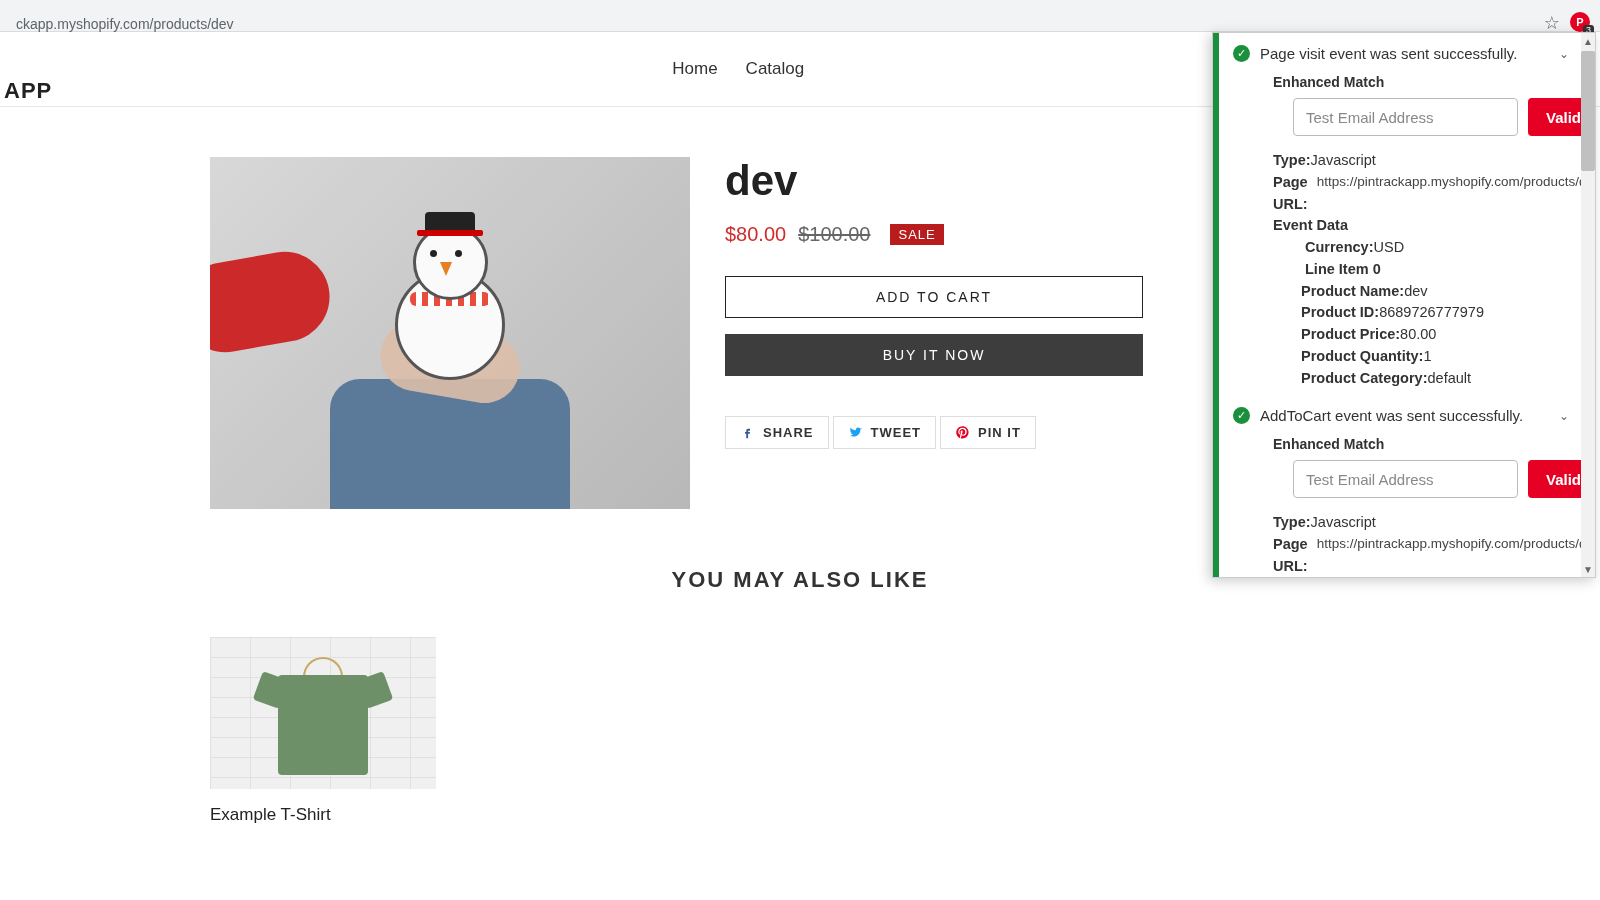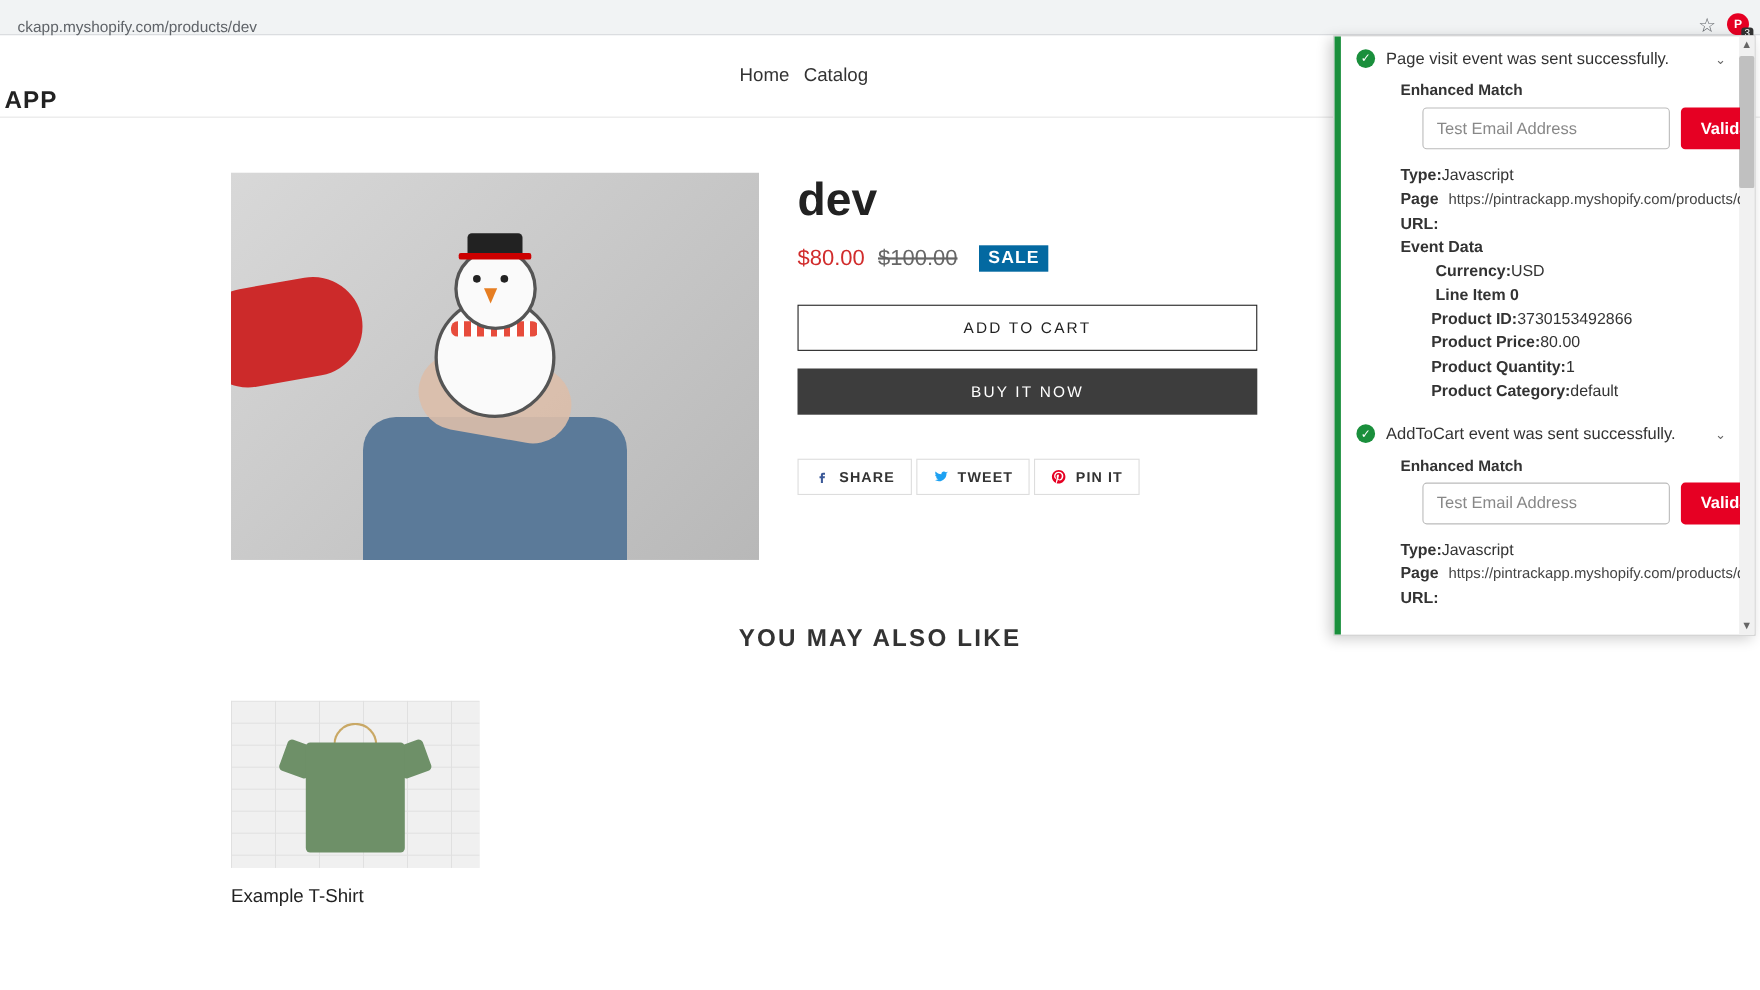--- a/index.html
+++ b/index.html
@@ -10,21 +10,21 @@
   .url-bar { flex: 1; color: #5f6368; font-size: 14px; padding: 4px 8px; }
   .chrome-right { display: flex; align-items: center; gap: 10px; }
   .star-icon { font-size: 18px; color: #5f6368; cursor: pointer; }
   .ext-badge { position: relative; width: 22px; height: 22px; }
   .ext-circle { width: 20px; height: 20px; background: #e60023; border-radius: 50%; display:flex; align-items:center; justify-content:center; color:#fff; font-size:11px; font-weight:bold; }
   .ext-count { position:absolute; bottom:-2px; right:-2px; background:#333; color:#fff; font-size:9px; border-radius:3px; padding:0 3px; line-height:11px; }
 
   
   .site-header { height: 75px; border-bottom: 1px solid #e6e6e6; display: flex; align-items: center; padding: 0 0 0 4px; }
   .logo { font-size: 22px; font-weight: 600; letter-spacing: 1px; color: #222; margin-top: 44px; }
-  .main-nav { display:flex; gap: 13px; margin-left: 620px; }
+  .main-nav { display:flex; gap: 28px; margin-left: 620px; }
   .main-nav a { color: #333; text-decoration: none; font-size: 17px; }
 
   
   .product-wrap { display: flex; padding: 50px 0 0 210px; gap: 35px; }
   .product-image { width: 480px; height: 352px; background: #e0e0e0; position: relative; overflow: hidden; }
   .img-snowman { position:absolute; inset:0; background: linear-gradient(135deg, #d8d8d8 0%, #b8b8b8 100%); }
   .snowman {
     position:absolute; left:50%; top:18%; transform:translateX(-50%);
     width:120px; height:170px;
   }
@@ -38,21 +38,21 @@
   .scarf{position:absolute;top:72px;left:20px;width:80px;height:14px;background:repeating-linear-gradient(90deg,#e74c3c,#e74c3c 6px,#fff 6px,#fff 12px);border-radius:6px;}
   .red-sleeve{position:absolute;top:100px;left:-30px;width:150px;height:90px;background:#cc2a2a;border-radius:60px;transform:rotate(-10deg);}
   .jeans{position:absolute;bottom:-20px;left:120px;width:240px;height:150px;background:#5b7a99;border-radius:30px 30px 0 0;}
   .hands{position:absolute;top:170px;left:170px;width:140px;height:70px;background:rgba(220,190,170,0.9);border-radius:40px;transform:rotate(10deg);}
 
   .product-info { padding-top: 0; }
   .product-title { font-size: 42px; font-weight: 700; color: #222; margin-bottom: 18px; }
   .price-row { display:flex; align-items:center; gap:12px; margin-bottom: 30px; }
   .sale-price { color:#d12c2c; font-size:20px; font-weight:500; }
   .orig-price { color:#666; font-size:20px; text-decoration: line-through; }
-  .sale-badge { background:#0369a1; color:#fff; font-size:16px; font-weight:700; padding:3px 8px; letter-spacing:1px; margin-left:8px;}
+  .sale-badge { background:#b91c1c; color:#fff; font-size:13px; font-weight:400; padding:3px 8px; letter-spacing:1px; margin-left:8px;}
   .btn { width: 418px; height: 42px; display:flex; align-items:center; justify-content:center; font-size:14px; font-weight:500; letter-spacing:2px; margin-bottom:12px; cursor:pointer; }
   .btn-outline { background:#fff; color:#222; border:1px solid #222; }
   .btn-dark { background:#3d3d3d; color:#fff; border:none;margin-top:16px; }
 
   .share-row { display:flex; gap:4px; margin-top:40px; }
   .share-btn { border:1px solid #ddd; background:#fff; padding:8px 14px; display:flex; align-items:center; gap:8px; font-size:13px; font-weight:600; letter-spacing:1px; color:#333; cursor:pointer;}
   .share-btn svg { width:15px; height:15px; }
 
   .recommend-heading { text-align:center; font-size:22px; font-weight:600; letter-spacing:2px; color:#333; margin-top:58px; }
 
@@ -200,21 +200,22 @@
         <div class="url-row">
           <div>
             <div><b>Page</b></div>
             <div><b>URL:</b></div>
           </div>
           <span class="url-val">https://pintrackapp.myshopify.com/products/dev</span>
         </div>
         <div><b>Event Data</b></div>
         <div class="indent1"><b>Currency:</b><span>USD</span></div>
         <div class="indent1"><b>Line Item 0</b></div>
-        <div class="indent2"><b>Product ID:</b><span>3730153492866</span></div>
+        <div class="indent2"><b>Product Name:</b><span>dev</span></div>
+        <div class="indent2"><b>Product ID:</b><span>8689726777979</span></div>
         <div class="indent2"><b>Product Price:</b><span>80.00</span></div>
         <div class="indent2"><b>Product Quantity:</b><span>1</span></div>
         <div class="indent2"><b>Product Category:</b><span>default</span></div>
       </div>
     </div>
 
     <div class="ext-event">
       <div class="evt-header">
         <span class="check-icon">✓</span>
         <span class="evt-msg">AddToCart event was sent successfully.</span>

